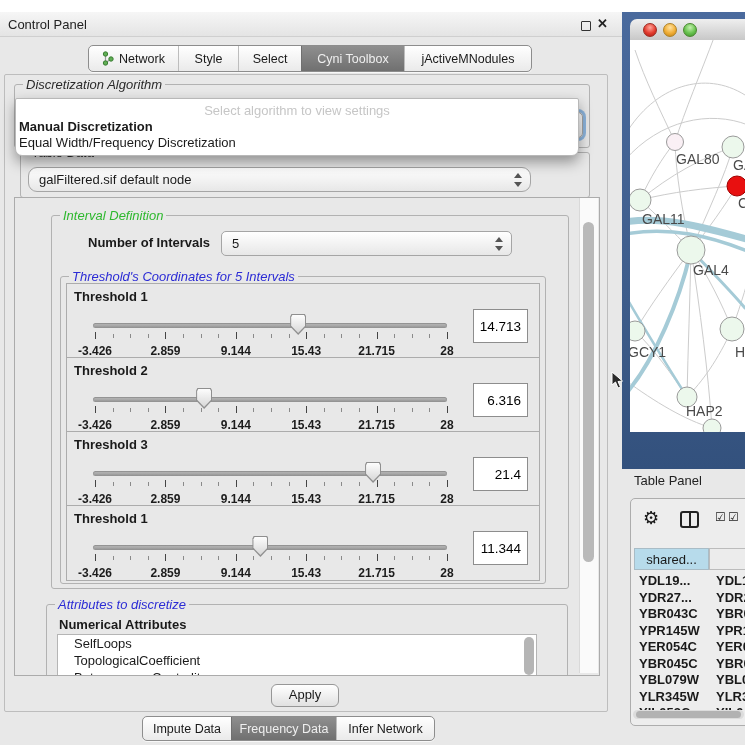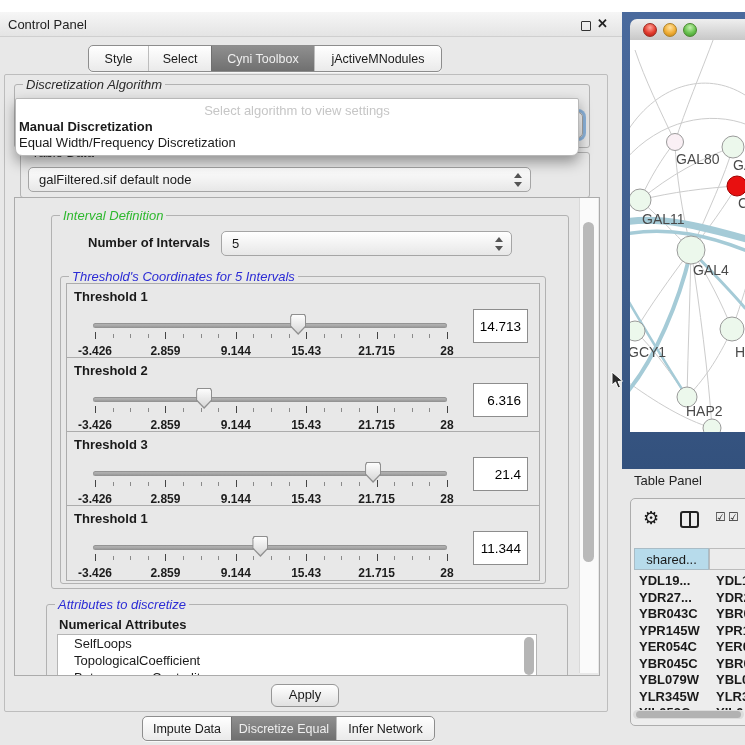--- a/index.html
+++ b/index.html
@@ -129,20 +129,29 @@
 
 <div class="screen">
 
   <div class="abs cp-titlebar">
     <span class="abs cp-title">Control Panel</span>
     <span class="abs win-float"></span>
     <span class="abs win-close">✕</span>
   </div>
 
   <div class="abs seg top-tabs">
+    <div class="tab" style="width:89px;">
+      <svg class="net-tab-icon" width="12" height="15" viewBox="0 0 12 15">
+        <path d="M3.5 4v7 M4.5 11l4-2.5" stroke="#9a9a9a" stroke-width="1.2" fill="none"></path>
+        <circle cx="3.5" cy="3" r="2.2" fill="#5fae54" stroke="#3c7d34"></circle>
+        <circle cx="3.5" cy="12" r="2.2" fill="#5fae54" stroke="#3c7d34"></circle>
+        <circle cx="9" cy="8" r="2.2" fill="#5fae54" stroke="#3c7d34"></circle>
+      </svg>
+      <span>Network</span>
+    </div>
     <div class="tab" style="width:59px;">
         <span>Style</span>
       </div>
     <div class="tab" style="width:62px;">
         <span>Select</span>
       </div>
     <div class="tab sel" style="width:102px;">
         <span>Cyni Toolbox</span>
       </div>
     <div class="tab" style="width:126px;">
@@ -163,21 +172,21 @@
   </div>
 
   <div class="abs algo-popup">
     <div class="abs popup-hint">Select algorithm to view settings</div>
     <div class="abs popup-opt" style="top:20px;font-weight:bold;">Manual Discretization</div>
     <div class="abs popup-opt" style="top:36px;">Equal Width/Frequency Discretization</div>
   </div>
 
   <div class="groupbox" style="left:20px;top:140px;width:568px;height:44px;">
     <span class="gb-title gb-dark">Table Data</span>
-    <div class="combo" style="left:7px;top:14px;width:503px;height:25px;">
+    <div class="combo" style="left:7px;top:14px;width:503px;height:25px;border-radius:9px;">
       <span>galFiltered.sif default node</span>
       <span class="spin">
           <i class="up"></i>
           <i class="dn"></i>
         </span>
     </div>
   </div>
 
   <div class="abs scrollpane">
 
@@ -375,21 +384,21 @@
     </div>
   </div>
 
   <div class="abs apply-btn">Apply</div>
 
   <div class="abs seg bottom-tabs">
     <div class="tab" style="width:88px;">
         <span>Impute Data</span>
       </div>
     <div class="tab sel" style="width:104px;">
-        <span>Discretize Equal</span>
+        <span>Frequency Data</span>
       </div>
     <div class="tab" style="width:97px;">
         <span>Infer Network</span>
       </div>
   </div>
 
   <div class="abs net-frame"></div>
   <div class="abs net-titlebar">
     <span class="light red"></span>
     <span class="light yellow"></span>

